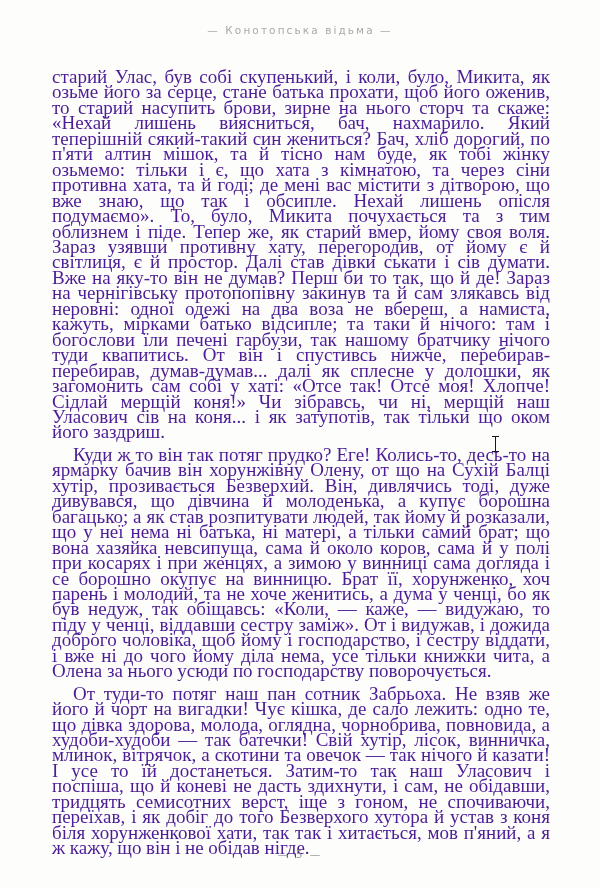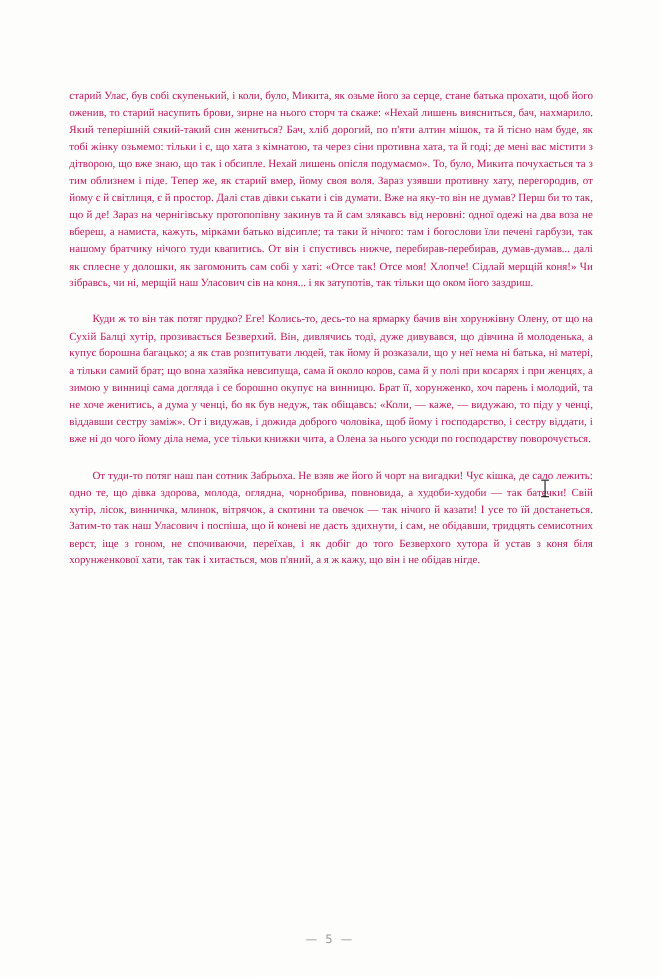--- a/index.html
+++ b/index.html
@@ -38,26 +38,26 @@
 
   .body-col {
     position: absolute;
     top: 62px;
     left: 45px;
     width: 512px;
     height: 760px;
   }
 
   .para {
-    margin: 18px;
+    margin: 7px;
     text-align: justify;
     text-justify: inter-word;
-    font-size: 10px;
+    font-size: 19px;
     line-height: 15.45px;
-    color: #be185d;
+    color: #4c1d95;
     text-indent: 21px;
     hyphens: manual;
     word-spacing: -0.1px;
   }
 
   .para.first {
     text-indent: 0;
   }
 
   .page-number {
@@ -98,20 +98,21 @@
     background: #14181c;
   }
   .text-caret .bar-top { top: 1px; }
   .text-caret .bar-bottom { top: 16px; }
 </style>
 </head>
 <body>
 
 <div class="page">
 
+  <div class="running-header">— Конотопська відьма —</div>
 
   <div class="body-col">
     <p class="para first">старий Улас, був собі скупенький, і коли, було, Микита, як озьме його за серце, стане батька прохати, щоб його оженив, то старий насупить брови, зирне на нього сторч та скаже: «Нехай лишень виясниться, бач, нахмарило. Який теперішній сякий-такий син жениться? Бач, хліб дорогий, по п'яти алтин мішок, та й тісно нам буде, як тобі жінку озьмемо: тільки і є, що хата з кімнатою, та через сіни противна хата, та й годі; де мені вас містити з дітворою, що вже знаю, що так і обсипле. Нехай лишень опісля подумаємо». То, було, Микита почухається та з тим облизнем і піде. Тепер же, як старий вмер, йому своя воля. Зараз узявши противну хату, перегородив, от йому є й світлиця, є й простор. Далі став дівки ськати і сів думати. Вже на яку-то він не думав? Перш би то так, що й де! Зараз на чернігівську протопопівну закинув та й сам злякавсь від неровні: одної одежі на два воза не вбереш, а намиста, кажуть, мірками батько відсипле; та таки й нічого: там і богослови їли печені гарбузи, так нашому братчику нічого туди квапитись. От він і спустивсь нижче, перебирав-перебирав, думав-думав... далі як сплесне у долошки, як загомонить сам собі у хаті: «Отсе так! Отсе моя! Хлопче! Сідлай мерщій коня!» Чи зібравсь, чи ні, мерщій наш Уласович сів на коня... і як затупотів, так тільки що оком його заздриш.</p>
     <p class="para">Куди ж то він так потяг прудко? Еге! Колись-то, десь-то на ярмарку бачив він хорунжівну Олену, от що на Сухій Балці хутір, прозивається Безверхий. Він, дивлячись тоді, дуже дивувався, що дівчина й молоденька, а купує борошна багацько; а як став розпитувати людей, так йому й розказали, що у неї нема ні батька, ні матері, а тільки самий брат; що вона хазяйка невсипуща, сама й около коров, сама й у полі при косарях і при женцях, а зимою у винниці сама догляда і се борошно окупує на винницю. Брат її, хорунженко, хоч парень і молодий, та не хоче женитись, а дума у ченці, бо як був недуж, так обіщавсь: «Коли, — каже, — видужаю, то піду у ченці, віддавши сестру заміж». От і видужав, і дожида доброго чоловіка, щоб йому і господарство, і сестру віддати, і вже ні до чого йому діла нема, усе тільки книжки чита, а Олена за нього усюди по господарству поворочується.</p>
     <p class="para">От туди-то потяг наш пан сотник Забрьоха. Не взяв же його й чорт на вигадки! Чує кішка, де сало лежить: одно те, що дівка здорова, молода, оглядна, чорнобрива, повновида, а худоби-худоби — так батечки! Свій хутір, лісок, винничка, млинок, вітрячок, а скотини та овечок — так нічого й казати! І усе то їй достанеться. Затим-то так наш Уласович і поспіша, що й коневі не дасть здихнути, і сам, не обідавши, тридцять семисотних верст, іще з гоном, не спочиваючи, переїхав, і як добіг до того Безверхого хутора й устав з коня біля хорунженкової хати, так так і хитається, мов п'яний, а я ж кажу, що він і не обідав нігде.</p>
   </div>
 
   <div class="text-caret">
     <span class="bar-top"></span>
     <span class="stem"></span>

